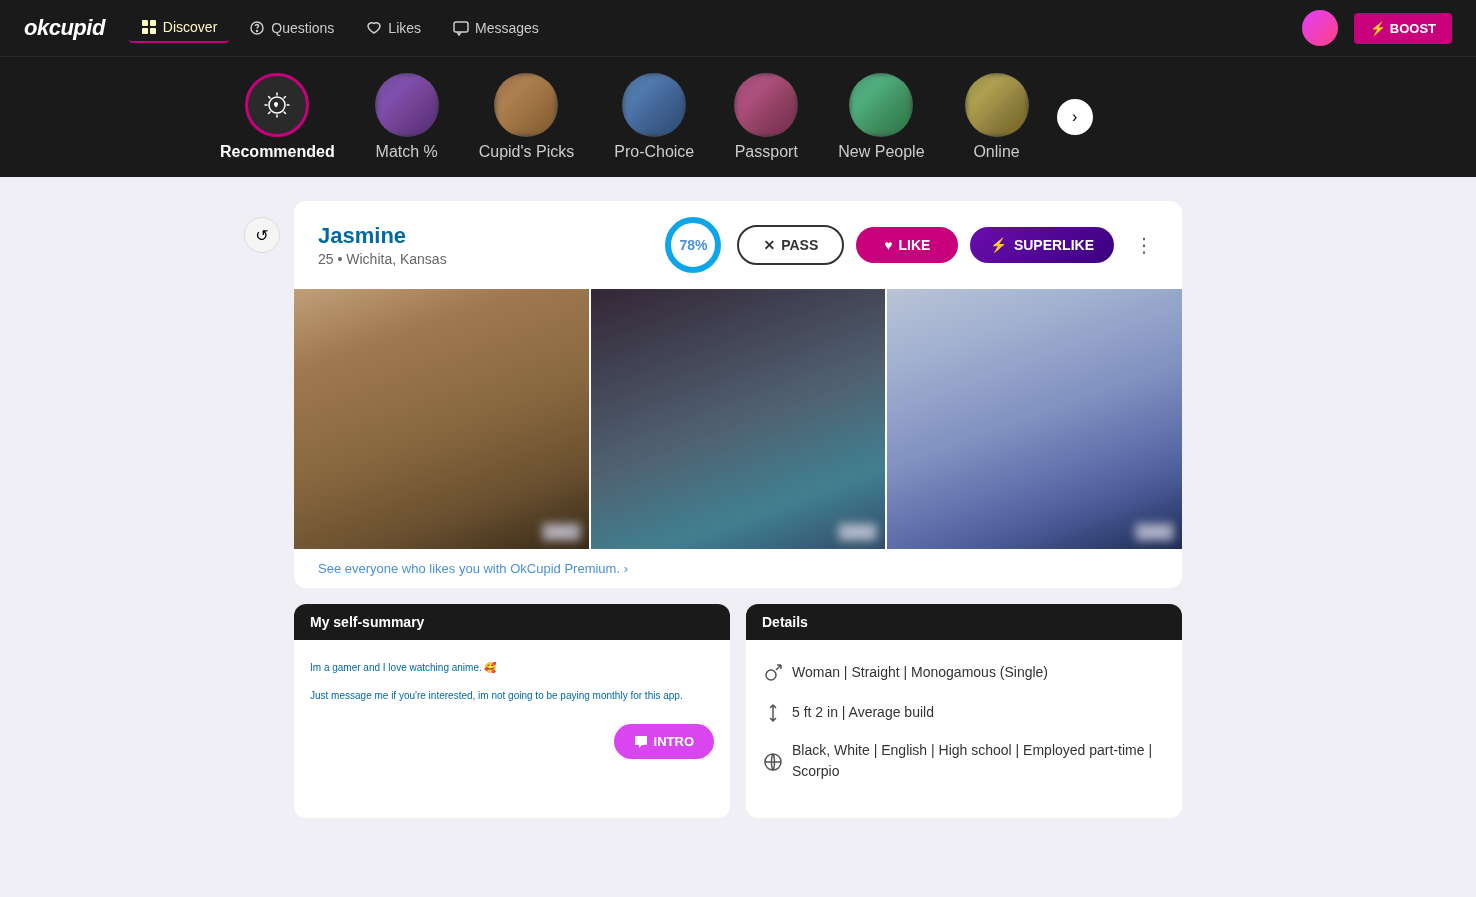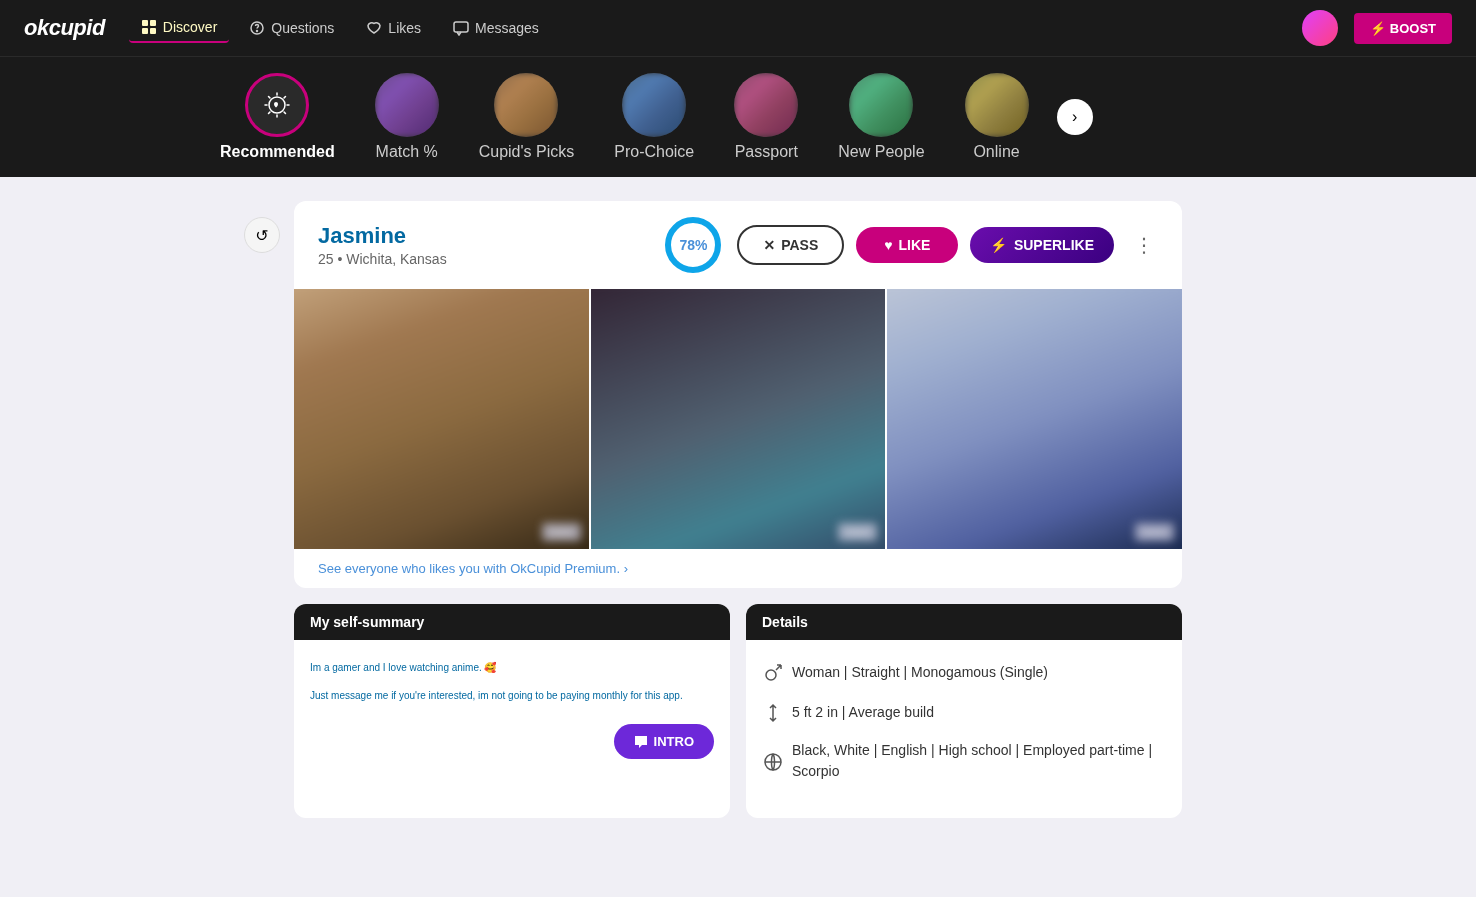--- a/index.html
+++ b/index.html
@@ -360,21 +360,21 @@
     .section-body {
       padding: 20px 16px;
     }
     .self-summary-text {
       color: #0369a1;
       font-size: 10px;
       line-height: 1.6;
       margin-bottom: 12px;
     }
     .intro-btn {
-      background: #6d28d9;
+      background: #d946ef;
       color: white;
       border: none;
       padding: 10px 20px;
       border-radius: 50px;
       font-size: 13px;
       font-weight: 700;
       cursor: pointer;
       display: flex;
       align-items: center;
       gap: 6px;

